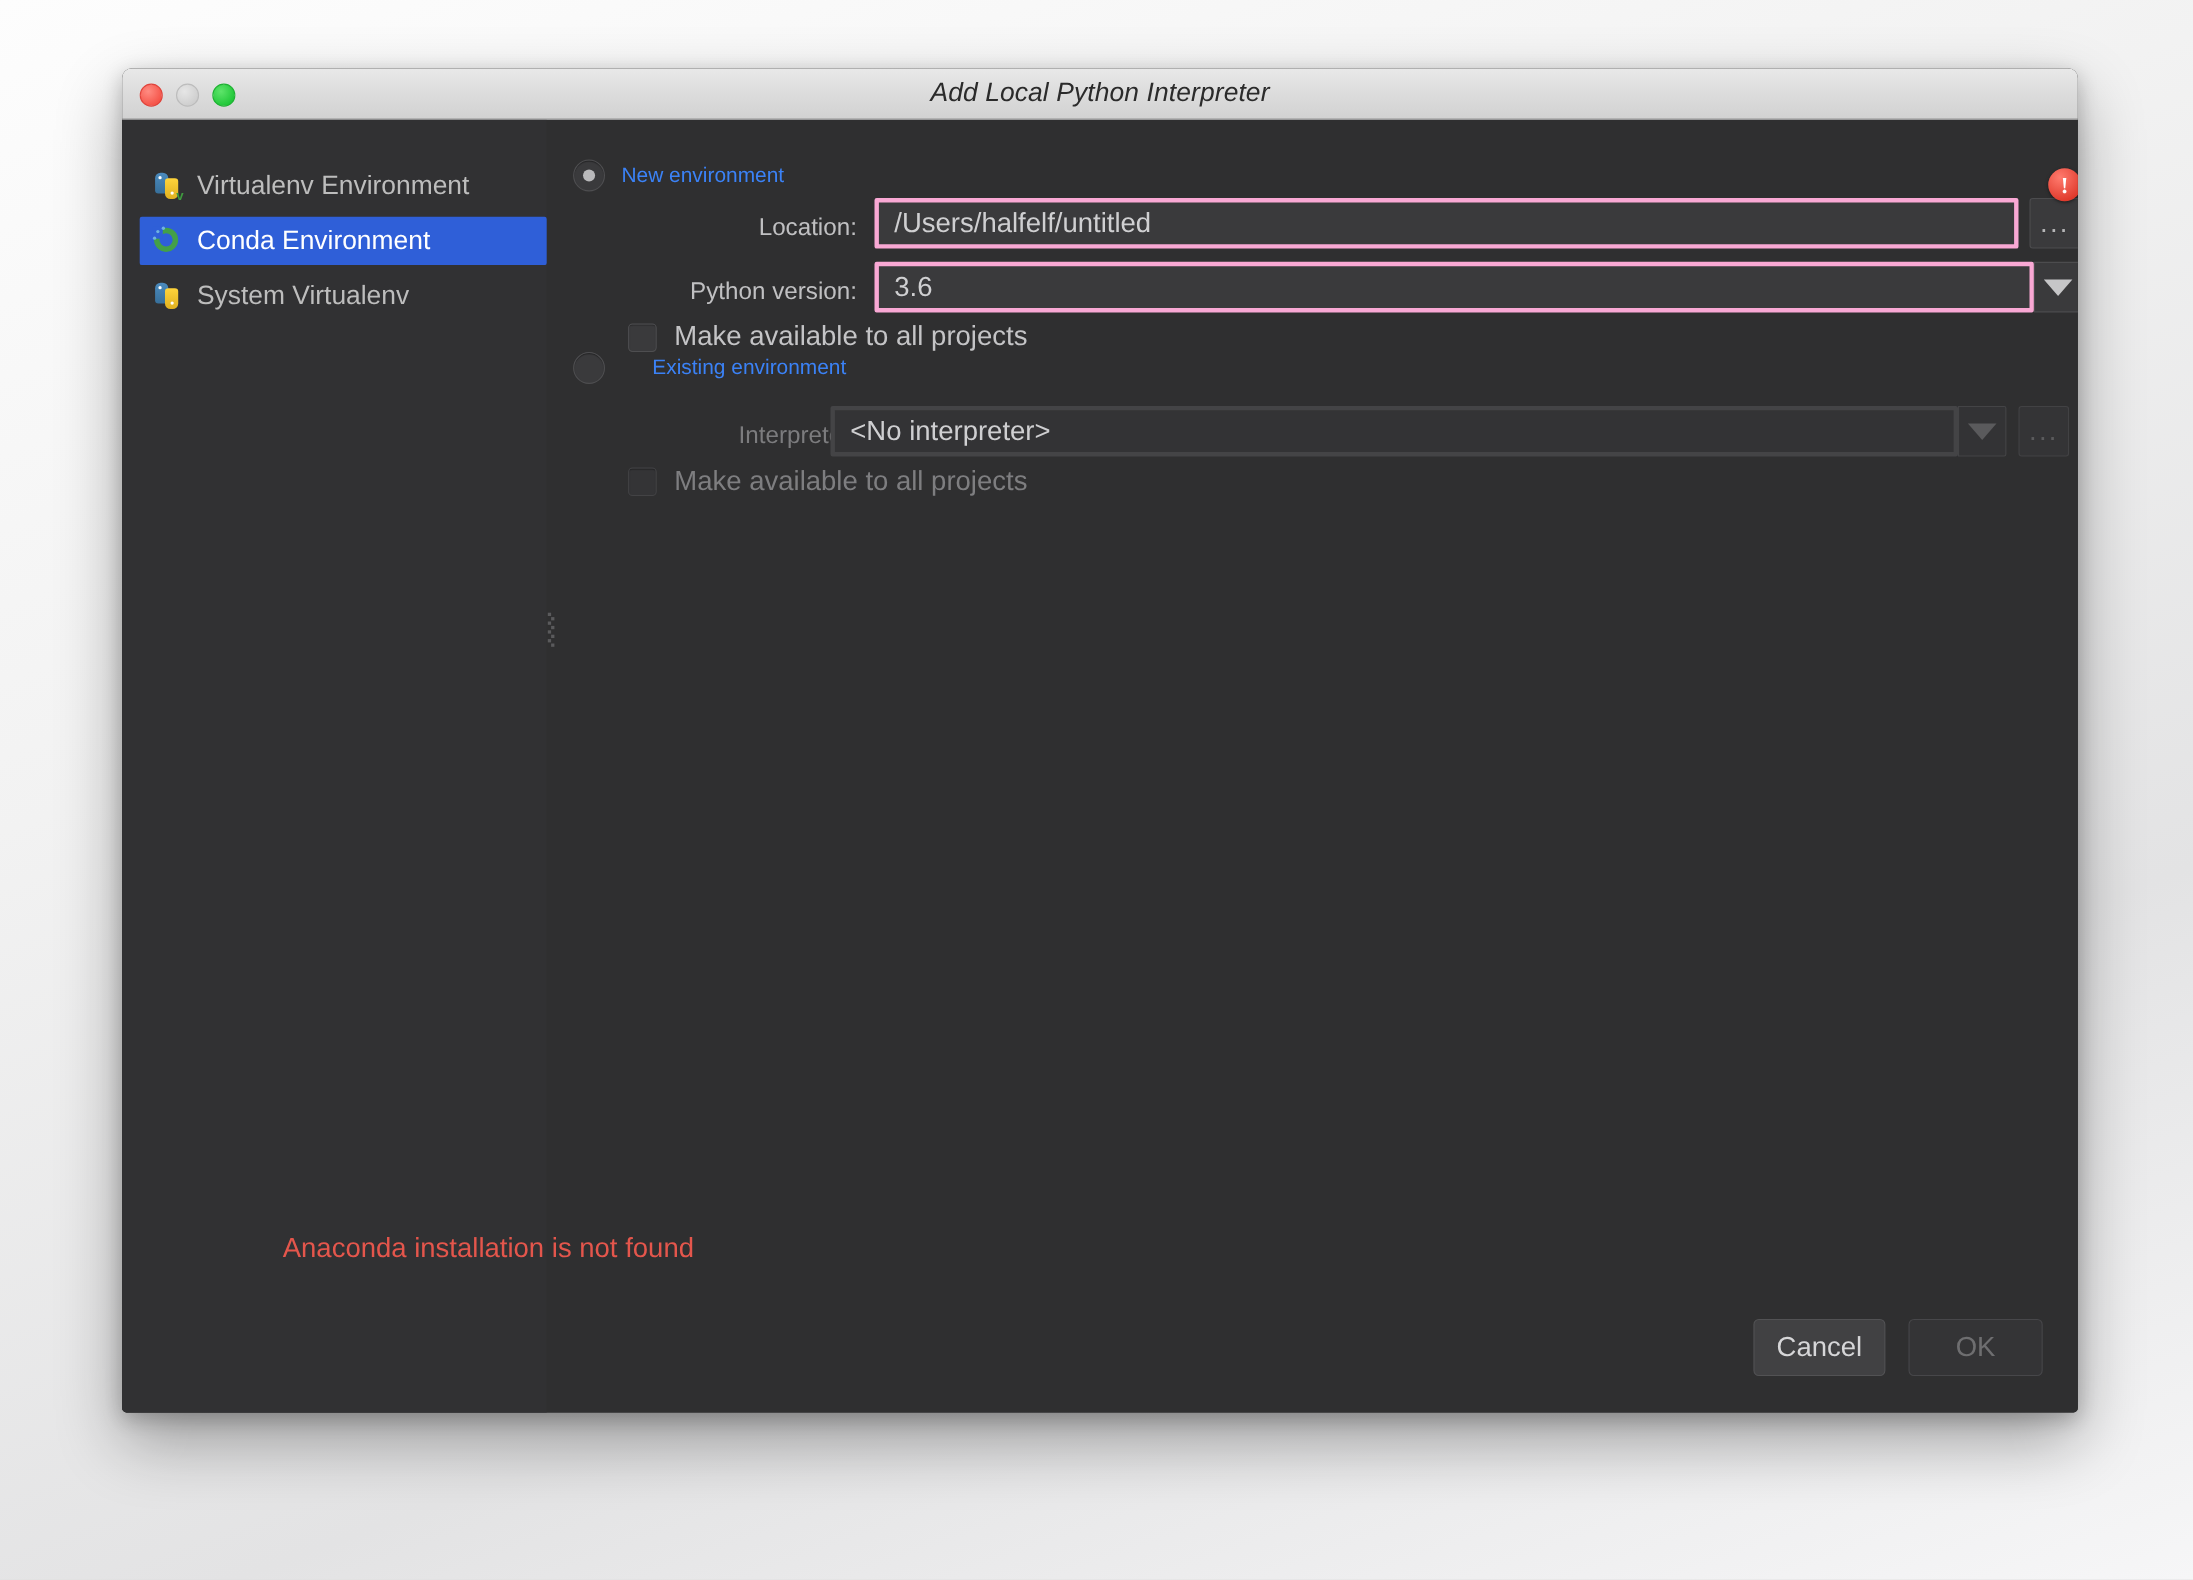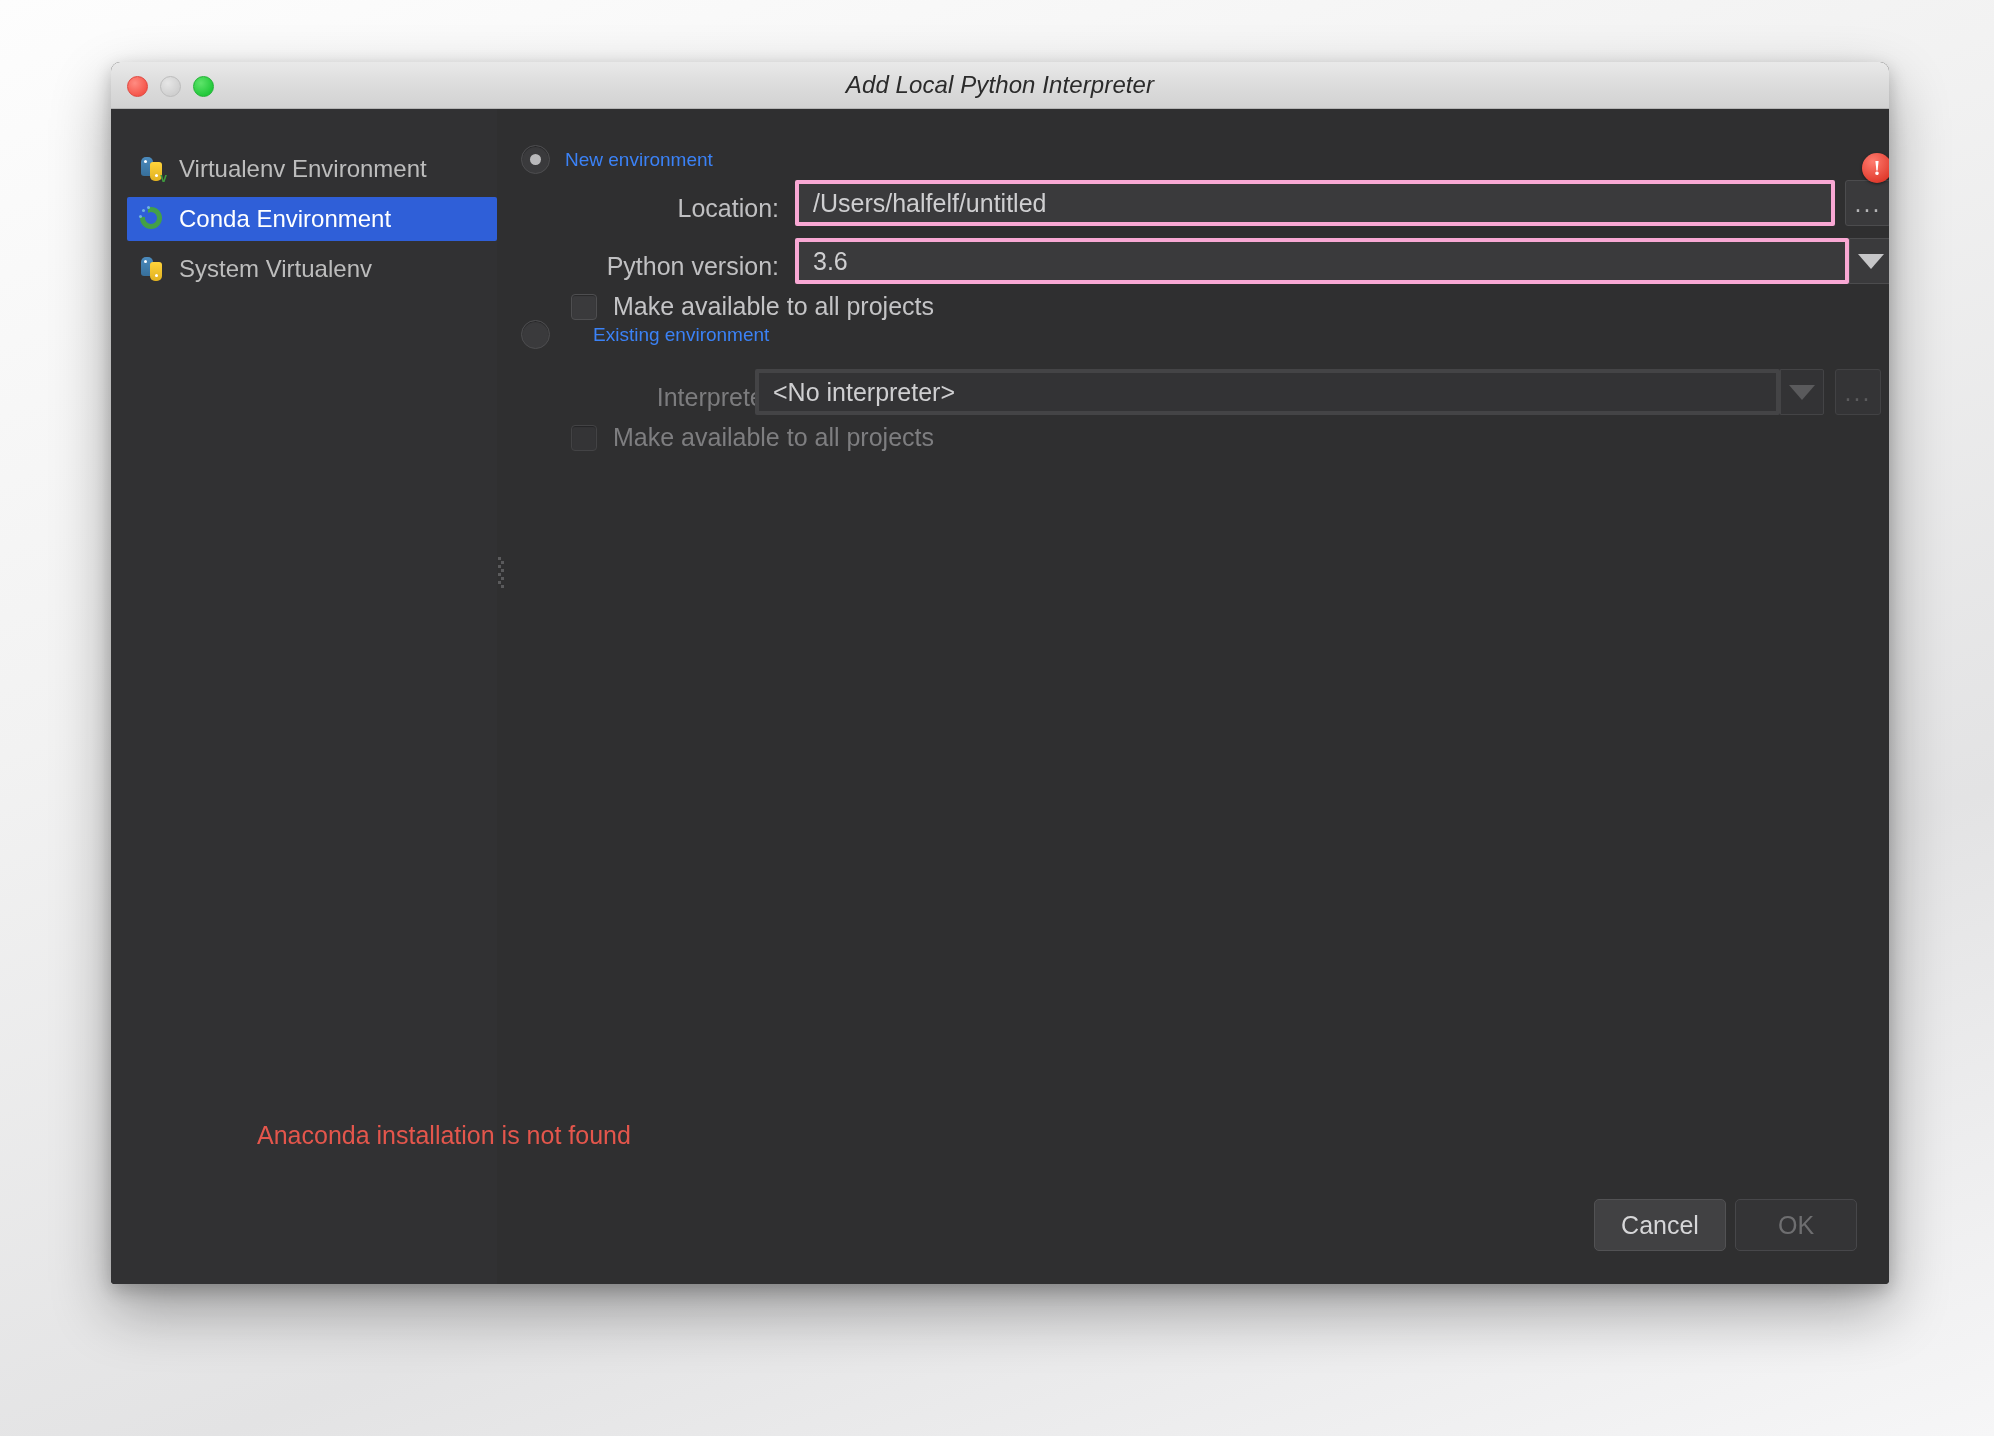--- a/index.html
+++ b/index.html
@@ -163,21 +163,21 @@
   }
   .radio-label {
     font-size: 19px;
     color: #3b82f6;
     margin-left: 15px;
     white-space: nowrap;
   }
 
   .field-label {
     position: absolute;
-    font-size: 25px;
+    font-size: 22px;
     color: #c0c0c2;
     text-align: right;
     white-space: nowrap;
   }
   .field-label.dim { color: #7c7c7e; }
 
   .textfield {
     position: absolute;
     background: #3a3a3c;
     border: 4px solid #f9a8d4;
@@ -398,18 +398,18 @@
 
         <div class="chk-row" style="left:66px; top:314px;">
           <span class="chkbox dim"></span>
           <span class="chk-label dim">Make available to all projects</span>
         </div>
 
       </div>
 
       <div id="error-message" style="left:146px; top:1012px;">Anaconda installation is not found</div>
 
-      <div class="dlgbtn" id="cancel-button" style="left:1483px; top:1090px; width:132px;">Cancel</div>
+      <div class="dlgbtn" id="cancel-button" style="left:1483px; top:1090px; width:120px;">Cancel</div>
       <div class="dlgbtn" id="ok-button" style="left:1624px; top:1090px; width:122px;">OK</div>
 
     </div>
   </div>
 </div>
 
 </body></html>

